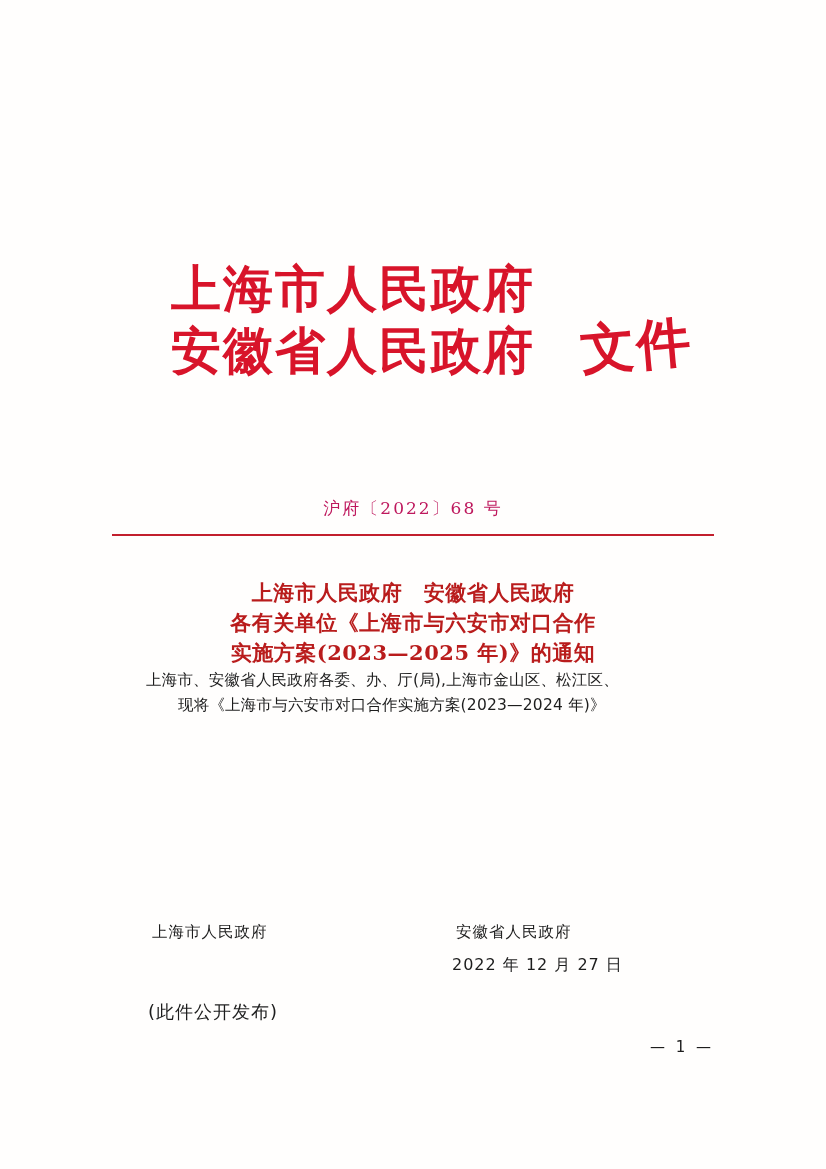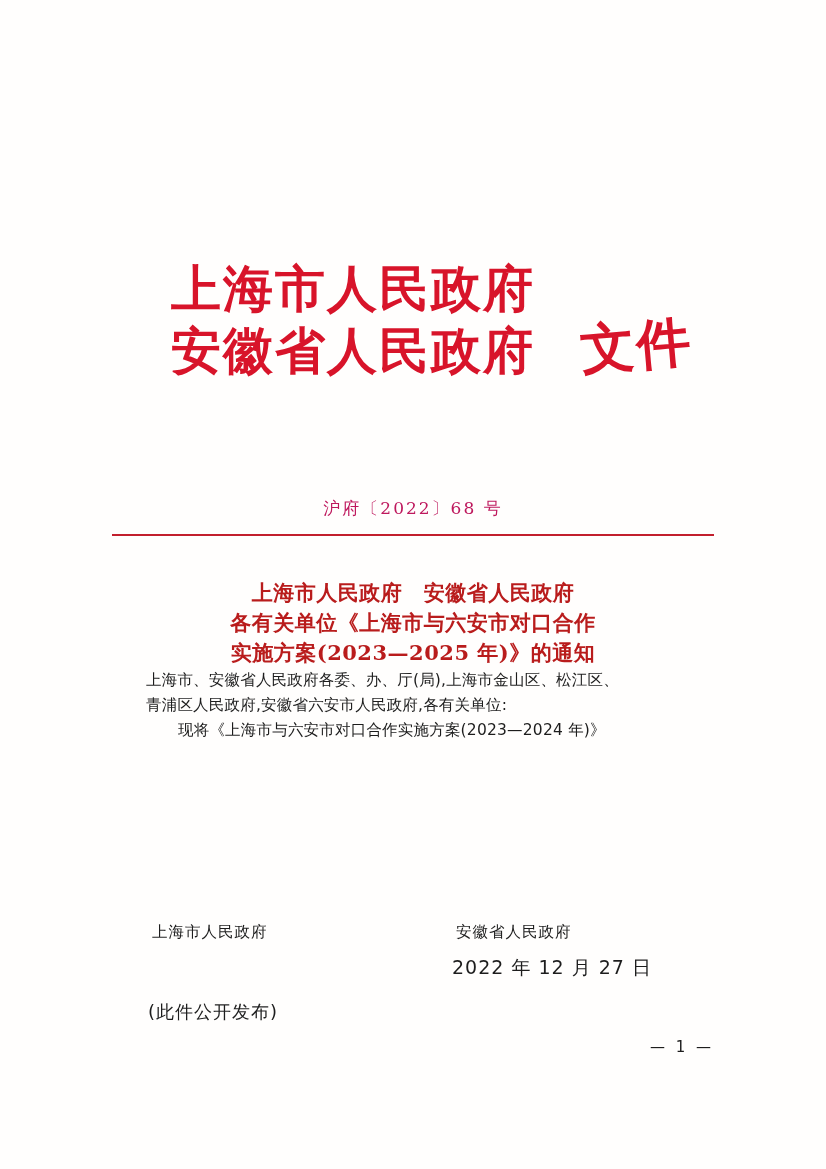--- a/index.html
+++ b/index.html
@@ -137,21 +137,21 @@
     font-size: 15.5px;
     letter-spacing: 1px;
     color: #1d1d1d;
     white-space: nowrap;
   }
   .sig-date {
     position: absolute;
     left: 452px;
     top: 955px;
     font-family: "DejaVu Sans", sans-serif;
-    font-size: 19px;
+    font-size: 16px;
     letter-spacing: 1px;
     color: #1d1d1d;
     white-space: nowrap;
     text-align: center;
   }
   .public-note {
     position: absolute;
     left: 148px;
     top: 1000px;
     font-family: "DejaVu Sans", sans-serif;
@@ -190,21 +190,20 @@
   <div class="red-rule"></div>
 
   <div class="title-block">
     <div class="title-line">上海市人民政府　安徽省人民政府</div>
     <div class="title-line">各有关单位《上海市与六安市对口合作</div>
     <div class="title-line">实施方案(2023—2025 年)》的通知</div>
   </div>
 
   <div class="body-block">
     <div class="body-line">上海市、安徽省人民政府各委、办、厅(局),上海市金山区、松江区、</div>
-    <div class="body-line">青浦区人民政府,安徽省六安市人民政府,各有关单位:</div>
     <div class="body-line indent">现将《上海市与六安市对口合作实施方案(2023—2024 年)》</div>
   </div>
 
   <div class="sig-left">上海市人民政府</div>
   <div class="sig-right">安徽省人民政府</div>
   <div class="sig-date">2022 年 12 月 27 日</div>
 
   <div class="public-note">(此件公开发布)</div>
 
   <div class="page-number">— 1 —</div>

